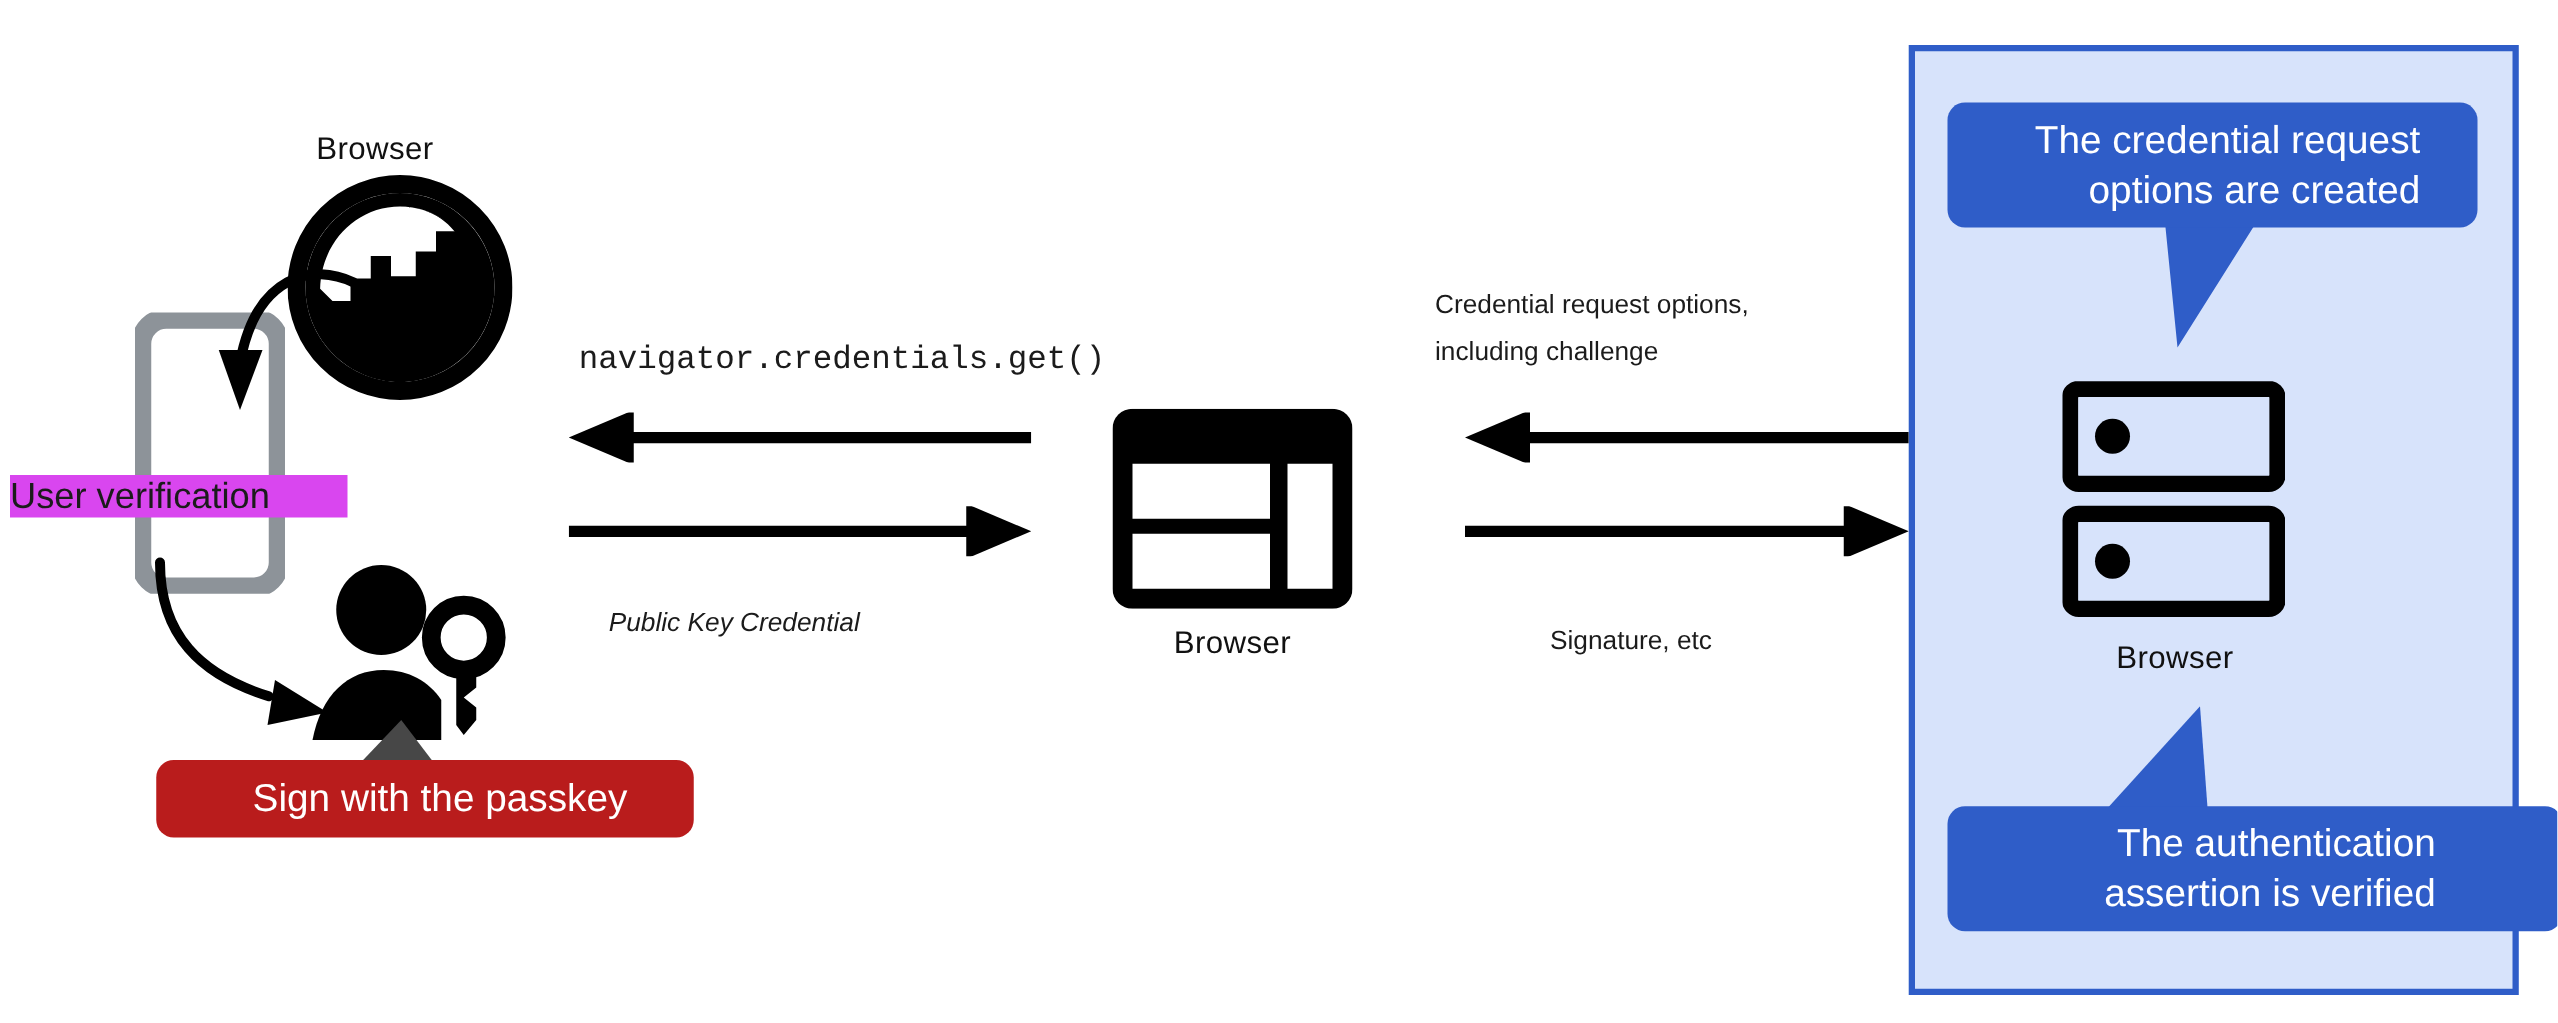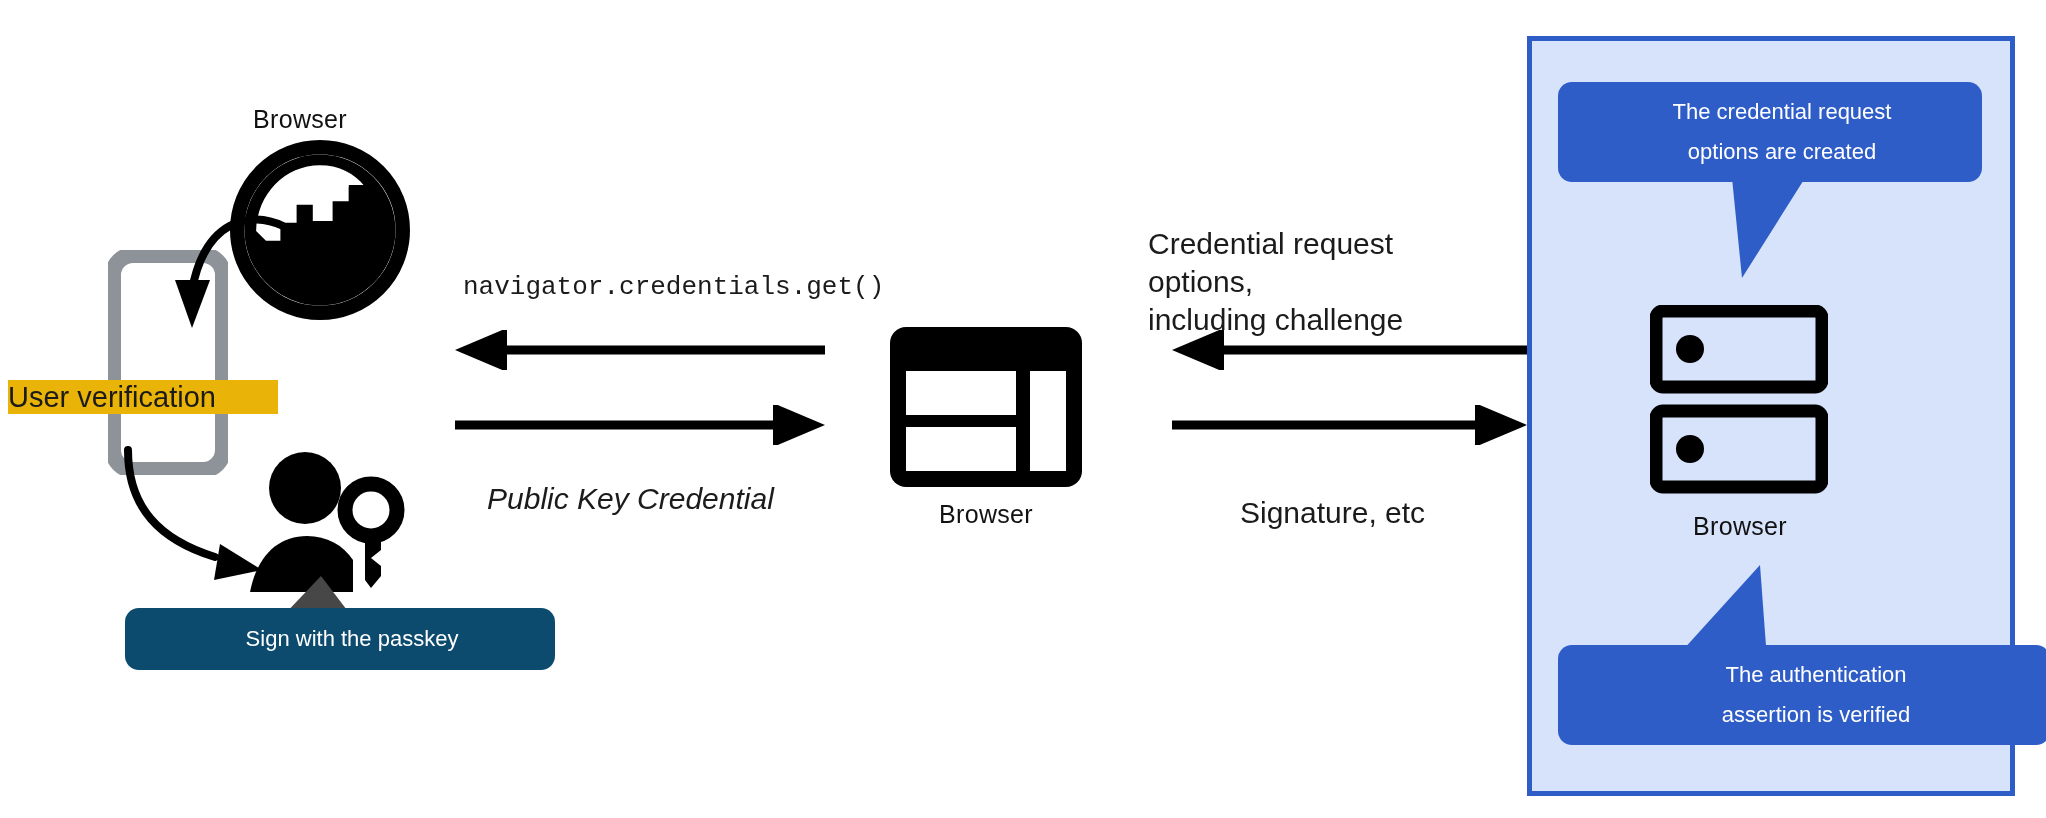--- a/index.html
+++ b/index.html
@@ -16,21 +16,21 @@
     width: 2046px;
     height: 818px;
     background: #ffffff;
     overflow: hidden;
   }
   .abs { position: absolute; }
 
   
   .label {
     color: #1b1b1b;
-    font-size: 30px;
+    font-size: 21px;
     line-height: 38px;
     white-space: pre-line;
     font-family: "Liberation Sans", sans-serif;
   }
   .label-bold {
     color: #111111;
     font-size: 25px;
     font-weight: normal;
     letter-spacing: 0.3px;
     text-align: center;
@@ -44,32 +44,32 @@
   }
 
   
   .arrow-wrap { position: absolute; }
 
   
   .callout {
     position: absolute;
     border-radius: 14px;
     color: #ffffff;
-    font-size: 22px;
+    font-size: 31px;
     line-height: 40px;
-    text-align: center;
+    text-align: right;
     display: flex;
     align-items: center;
     justify-content: center;
     white-space: pre-line;
     box-sizing: border-box;
     font-family: "Liberation Sans", sans-serif;
     padding-left: 24px;
   }
-  .callout.dark { background: #0c4a6e; }
+  .callout.dark { background: #b91c1c; }
   .callout.blue { background: #2f5dc8; }
 
   
   #server-panel {
     position: absolute;
     box-sizing: border-box;
     border-style: solid;
   }
 
   
@@ -106,21 +106,21 @@
     </svg>
   </div>
 
   <div class="arrow-wrap" style="left:100px; top:180px; width:190px; height:160px;">
     <svg viewBox="0 0 190 160" width="190" height="160" aria-hidden="true">
       <path d="M183 46 C 150 30, 105 40, 92 110" fill="none" stroke="#000" stroke-width="8" stroke-linecap="round"></path>
       <path d="M92 148 L 75 100 L 110 100 Z" fill="#000"></path>
     </svg>
   </div>
 
-  <div class="label abs" style="left:8px; top:380px; width:270px; font-size:29px; line-height:34px; background:#eab308;">User verification</div>
+  <div class="label abs" style="left:8px; top:380px; width:270px; font-size:29px; line-height:34px; background:#d946ef;">User verification</div>
 
   <div class="arrow-wrap" style="left:110px; top:430px; width:200px; height:160px;">
     <svg viewBox="0 0 200 160" width="200" height="160" aria-hidden="true">
       <path d="M18 20 C 18 78, 50 110, 105 127" fill="none" stroke="#000" stroke-width="8" stroke-linecap="round"></path>
       <path d="M152 140 L 104 150 L 110 114 Z" fill="#000"></path>
     </svg>
   </div>
 
   <div class="icon-box" style="left:245px; top:440px; width:160px; height:160px;">
     <svg viewBox="0 0 160 160" width="160" height="160" aria-hidden="true">

